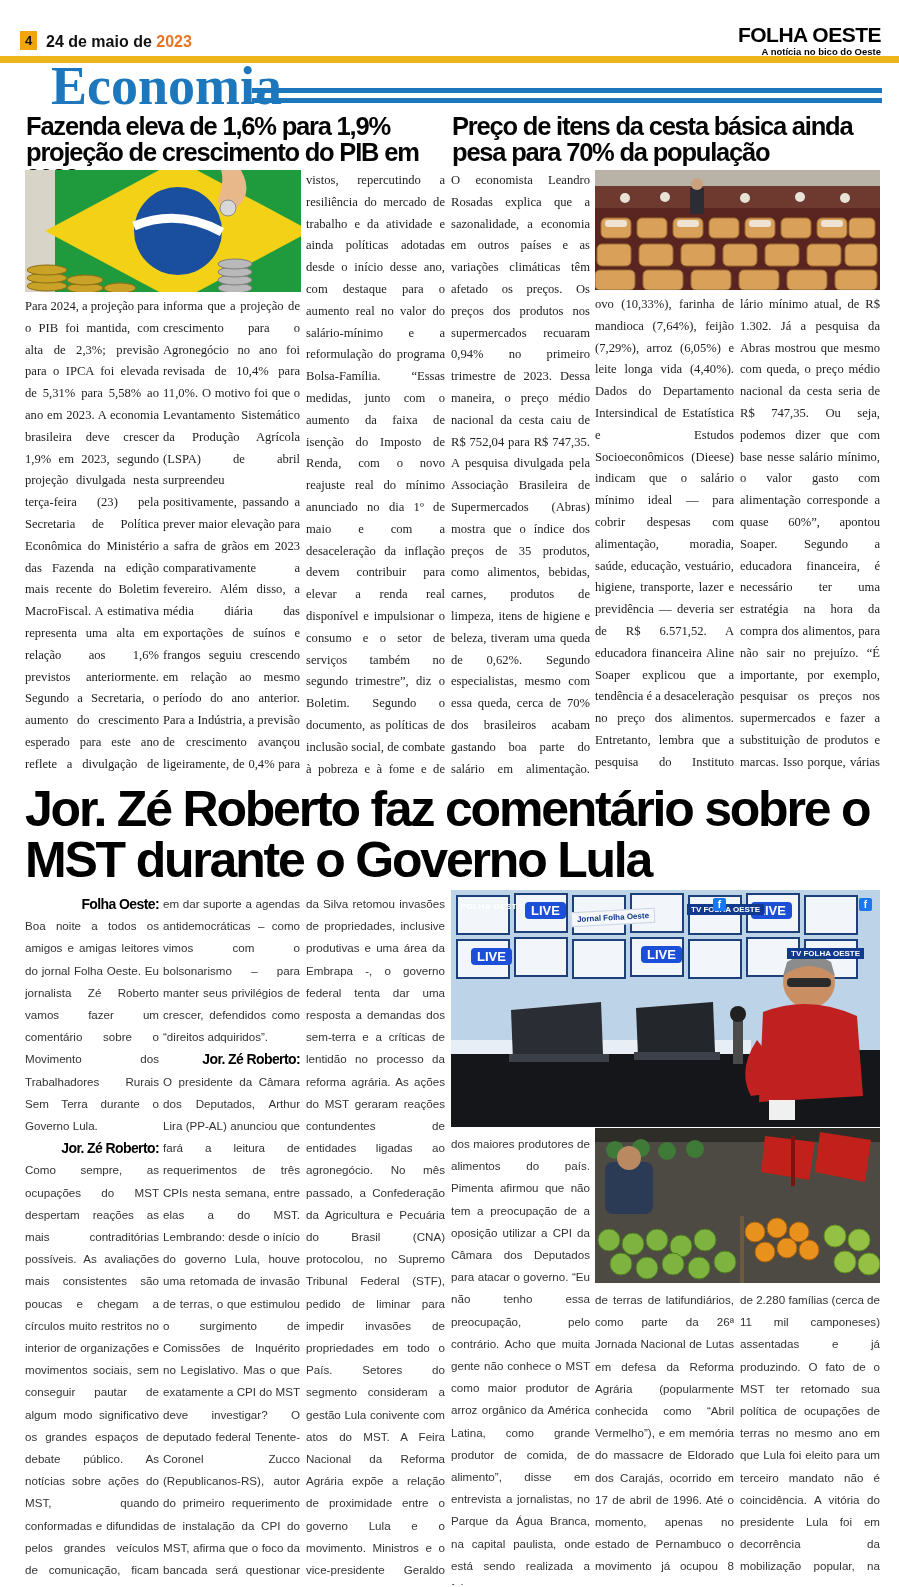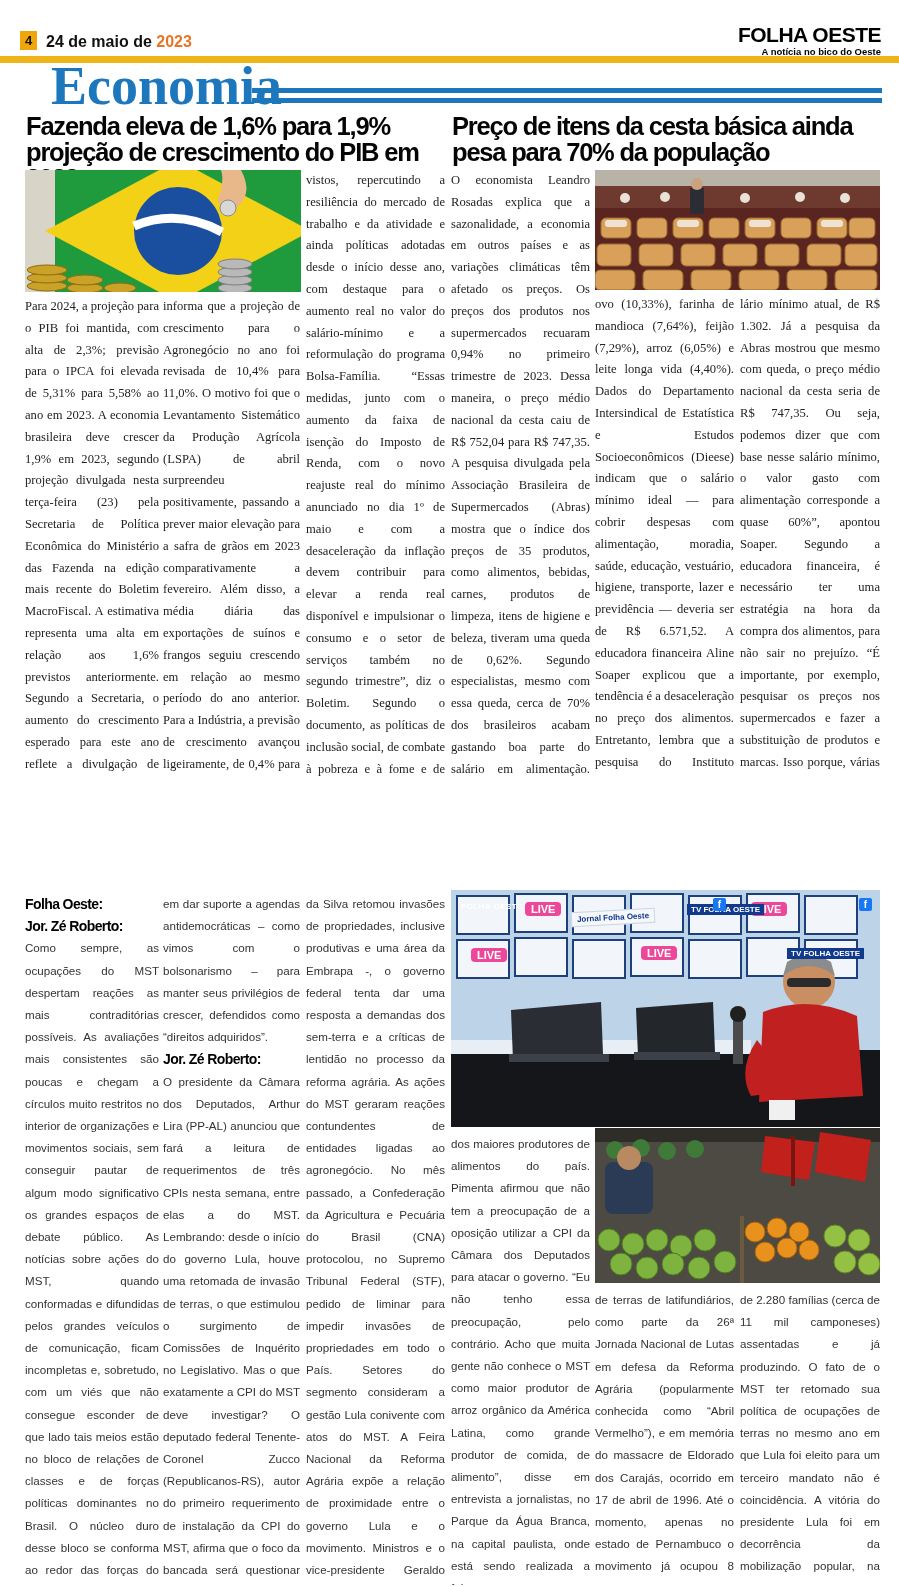--- a/index.html
+++ b/index.html
@@ -28,27 +28,27 @@
             font-size:25.5px;line-height:26px;letter-spacing:-1.2px;}
   .megahead{left:25px;top:784px;width:862px;font-family:"Liberation Sans",sans-serif;
             font-weight:bold;color:#000;font-size:50px;line-height:51px;letter-spacing:-2.2px;}
 
   
   .col{overflow:hidden;text-align:justify;}
   .serifcol{font-size:12.6px;line-height:21.8px;color:#222;}
   .sanscol{font-family:"Liberation Sans","DejaVu Sans",sans-serif;font-size:11.6px;
            line-height:22.2px;color:#333;}
   .seg-head{font-family:"Liberation Sans",sans-serif;font-weight:bold;font-size:14px;
-            letter-spacing:-0.6px;color:#000;text-align:left;}
+            letter-spacing:-0.6px;color:#000;text-align:right;}
   .photo{overflow:hidden;}
   .photo svg{display:block;}
 
   
   .ov{position:absolute;font-family:"Liberation Sans",sans-serif;font-weight:bold;}
-  .live{background:#ec4899;color:#fff;font-size:11px;padding:1px 6px;border-radius:4px;}
+  .live{background:#1d4ed8;color:#fff;font-size:13px;padding:1px 6px;border-radius:4px;}
   .tvchip{background:#123a8c;color:#fff;font-size:8px;padding:1px 4px;}
   .whitesign{background:#f5f7fa;color:#123a8c;font-size:8px;padding:2px 5px;transform:rotate(-3deg);
              border:1px solid #c9d4e4;}
   .brandsign{color:#fff;font-size:8px;letter-spacing:0.5px;}
   .fb{background:#1877f2;color:#fff;width:13px;height:13px;display:flex;align-items:center;
       justify-content:center;font-size:10px;border-radius:2px;}
 </style>
 </head>
 <body>
 
@@ -151,23 +151,25 @@
         </g>
     </svg>
   </div>
 
   <div class="abs col serifcol" style="left:595px;top:294px;width:139px;height:482px;">ovo (10,33%), farinha de mandioca (7,64%), feijão (7,29%), arroz (6,05%) e leite longa vida (4,40%).  Dados do Departamento Intersindical de Estatística e Estudos Socioeconômicos (Dieese) indicam que o salário mínimo ideal — para cobrir despesas com alimentação, moradia, saúde, educação, vestuário, higiene, transporte, lazer e previdência — deveria ser de R$ 6.571,52. A educadora financeira Aline Soaper explicou que a tendência é a desaceleração no preço dos alimentos. Entretanto, lembra que a pesquisa do Instituto Brasileiro de Geografia e Estatística (IBGE) mostra que cerca de 70% dos brasileiros recebem até dois salários mínimos.  “A pesquisa do Dieese mostra que o salário mínimo ideal de R$ 6.571,52, deveria ser cinco vezes maior do que o sa-</div>
   <div class="abs col serifcol" style="left:740px;top:294px;width:140px;height:482px;">
     <span>lário mínimo atual, de R$ 1.302. Já a pesquisa da Abras mostrou que mesmo com queda, o preço médio nacional da cesta seria de R$ 747,35. Ou seja, podemos dizer que com base nesse salário mínimo, o valor gasto com alimentação corresponde a quase 60%”, apontou Soaper. Segundo a educadora financeira, é necessário ter uma estratégia na hora da compra dos alimentos, para não sair no prejuízo. “É importante, por exemplo, pesquisar os preços nos supermercados e fazer a substituição de produtos e marcas. Isso porque, várias pesquisas do próprio Dieese e da Abras mostraram uma grande variação no preço da cesta básica em supermercados da mesma localidade, por exemplo”, ressaltou.</span>
     
   </div>
 
+  <div class="abs megahead">Jor. Zé Roberto faz comentário sobre o MST durante o Governo Lula</div>
 
   <div class="abs col sanscol" style="left:25px;top:893px;width:134px;height:692px;">
     <div class="seg-head">Folha Oeste:</div>
+    <div>Boa noite a todos os amigos e amigas leitores do jornal Folha Oeste. Eu jornalista Zé Roberto vamos fazer um comentário sobre o Movimento dos Trabalhadores Rurais Sem Terra durante o Governo Lula.</div>
     <div class="seg-head">Jor. Zé Roberto:</div>
     <div>Como sempre, as ocupações do MST despertam reações as mais contraditórias possíveis. As avaliações mais consistentes são poucas e chegam a círculos muito restritos no interior de organizações e movimentos sociais, sem conseguir pautar de algum modo significativo os grandes espaços de debate público. As notícias sobre ações do MST, quando conformadas e difundidas pelos grandes veículos de comunicação, ficam incompletas e, sobretudo, com um viés que não consegue esconder de que lado tais meios estão no bloco de relações de classes e de forças políticas dominantes no Brasil. O núcleo duro desse bloco se conforma ao redor das forças do atraso de bancadas lobistas no Congresso Nacional, como a do agronegócio e da mineração. São bancadas que, se necessário for para defesa de seus interesses, não duvidam</div>
   </div>
   <div class="abs col sanscol" style="left:163px;top:893px;width:137px;height:692px;">
     <div>em dar suporte a agendas antidemocráticas – como vimos com o bolsonarismo – para manter seus privilégios de crescer, defendidos como “direitos adquiridos”.</div>
     <div class="seg-head">Jor. Zé Roberto:</div>
     <div>O presidente da Câmara dos Deputados, Arthur Lira (PP-AL) anunciou que fará a leitura de requerimentos de três CPIs nesta semana, entre elas a do MST. Lembrando: desde o início do governo Lula, houve uma retomada de invasão de terras, o que estimulou o surgimento de Comissões de Inquérito no Legislativo. Mas o que exatamente a CPI do MST deve investigar? O deputado federal Tenente-Coronel Zucco (Republicanos-RS), autor do primeiro requerimento de instalação da CPI do MST, afirma que o foco da bancada será questionar o verdadeiro propósito do MST, investigar seus financiadores e como estão atualmente todas as propriedades que já foram invadidas.</div>
 
   </div>
   <div class="abs col sanscol" style="left:306px;top:893px;width:139px;height:692px;">

